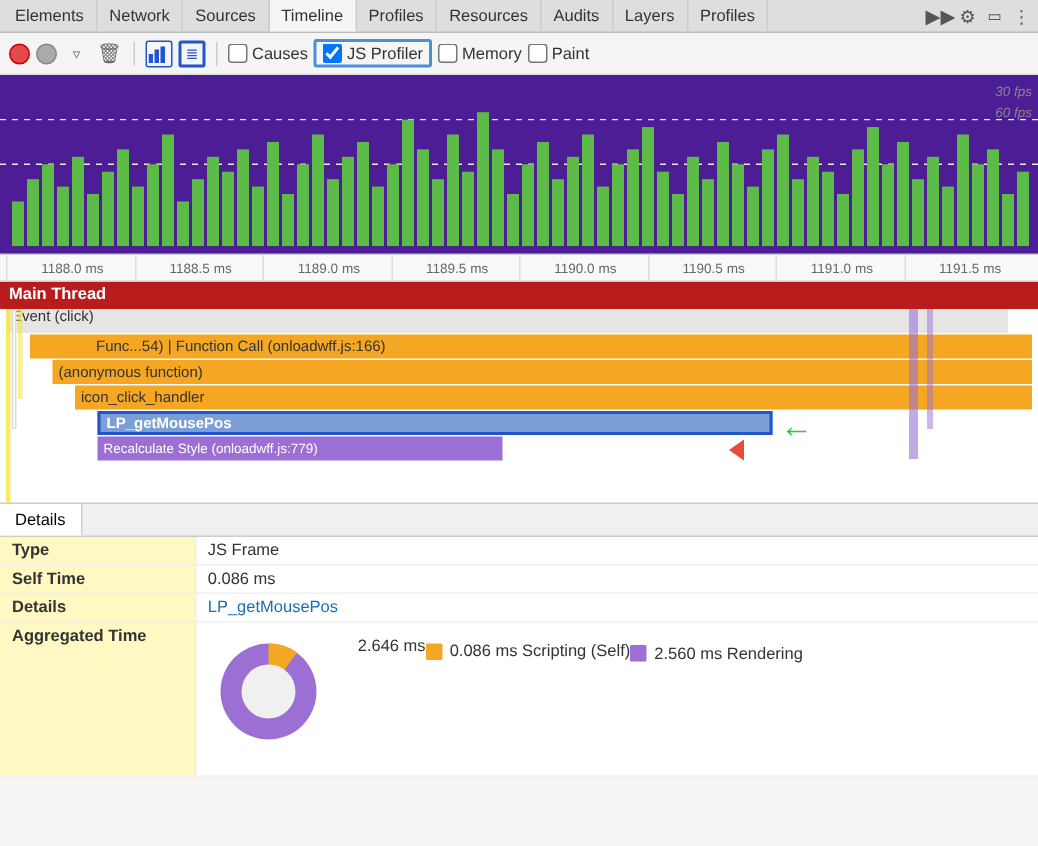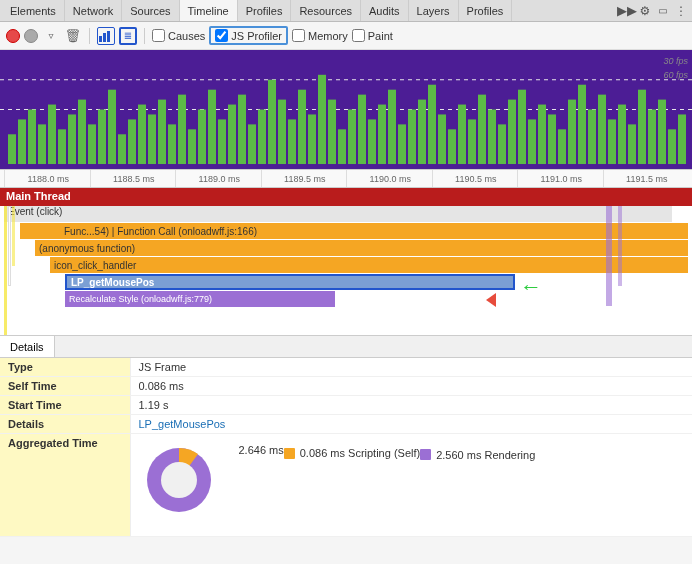--- a/index.html
+++ b/index.html
@@ -426,24 +426,20 @@
     <tbody>
         <tr>
       <td>Type</td>
       <td>JS Frame</td>
     </tr>
     <tr>
       <td>Self Time</td>
       <td>0.086 ms</td>
     </tr>
     <tr>
-      <td>Start Time</td>
-      <td>1.19 s</td>
-    </tr>
-    <tr>
       <td>Details</td>
       <td>
         <a class="link-blue">LP_getMousePos</a>
       </td>
     </tr>
     <tr>
       <td>Aggregated Time</td>
       <td style="padding:0;">
         <div class="chart-row">
 

